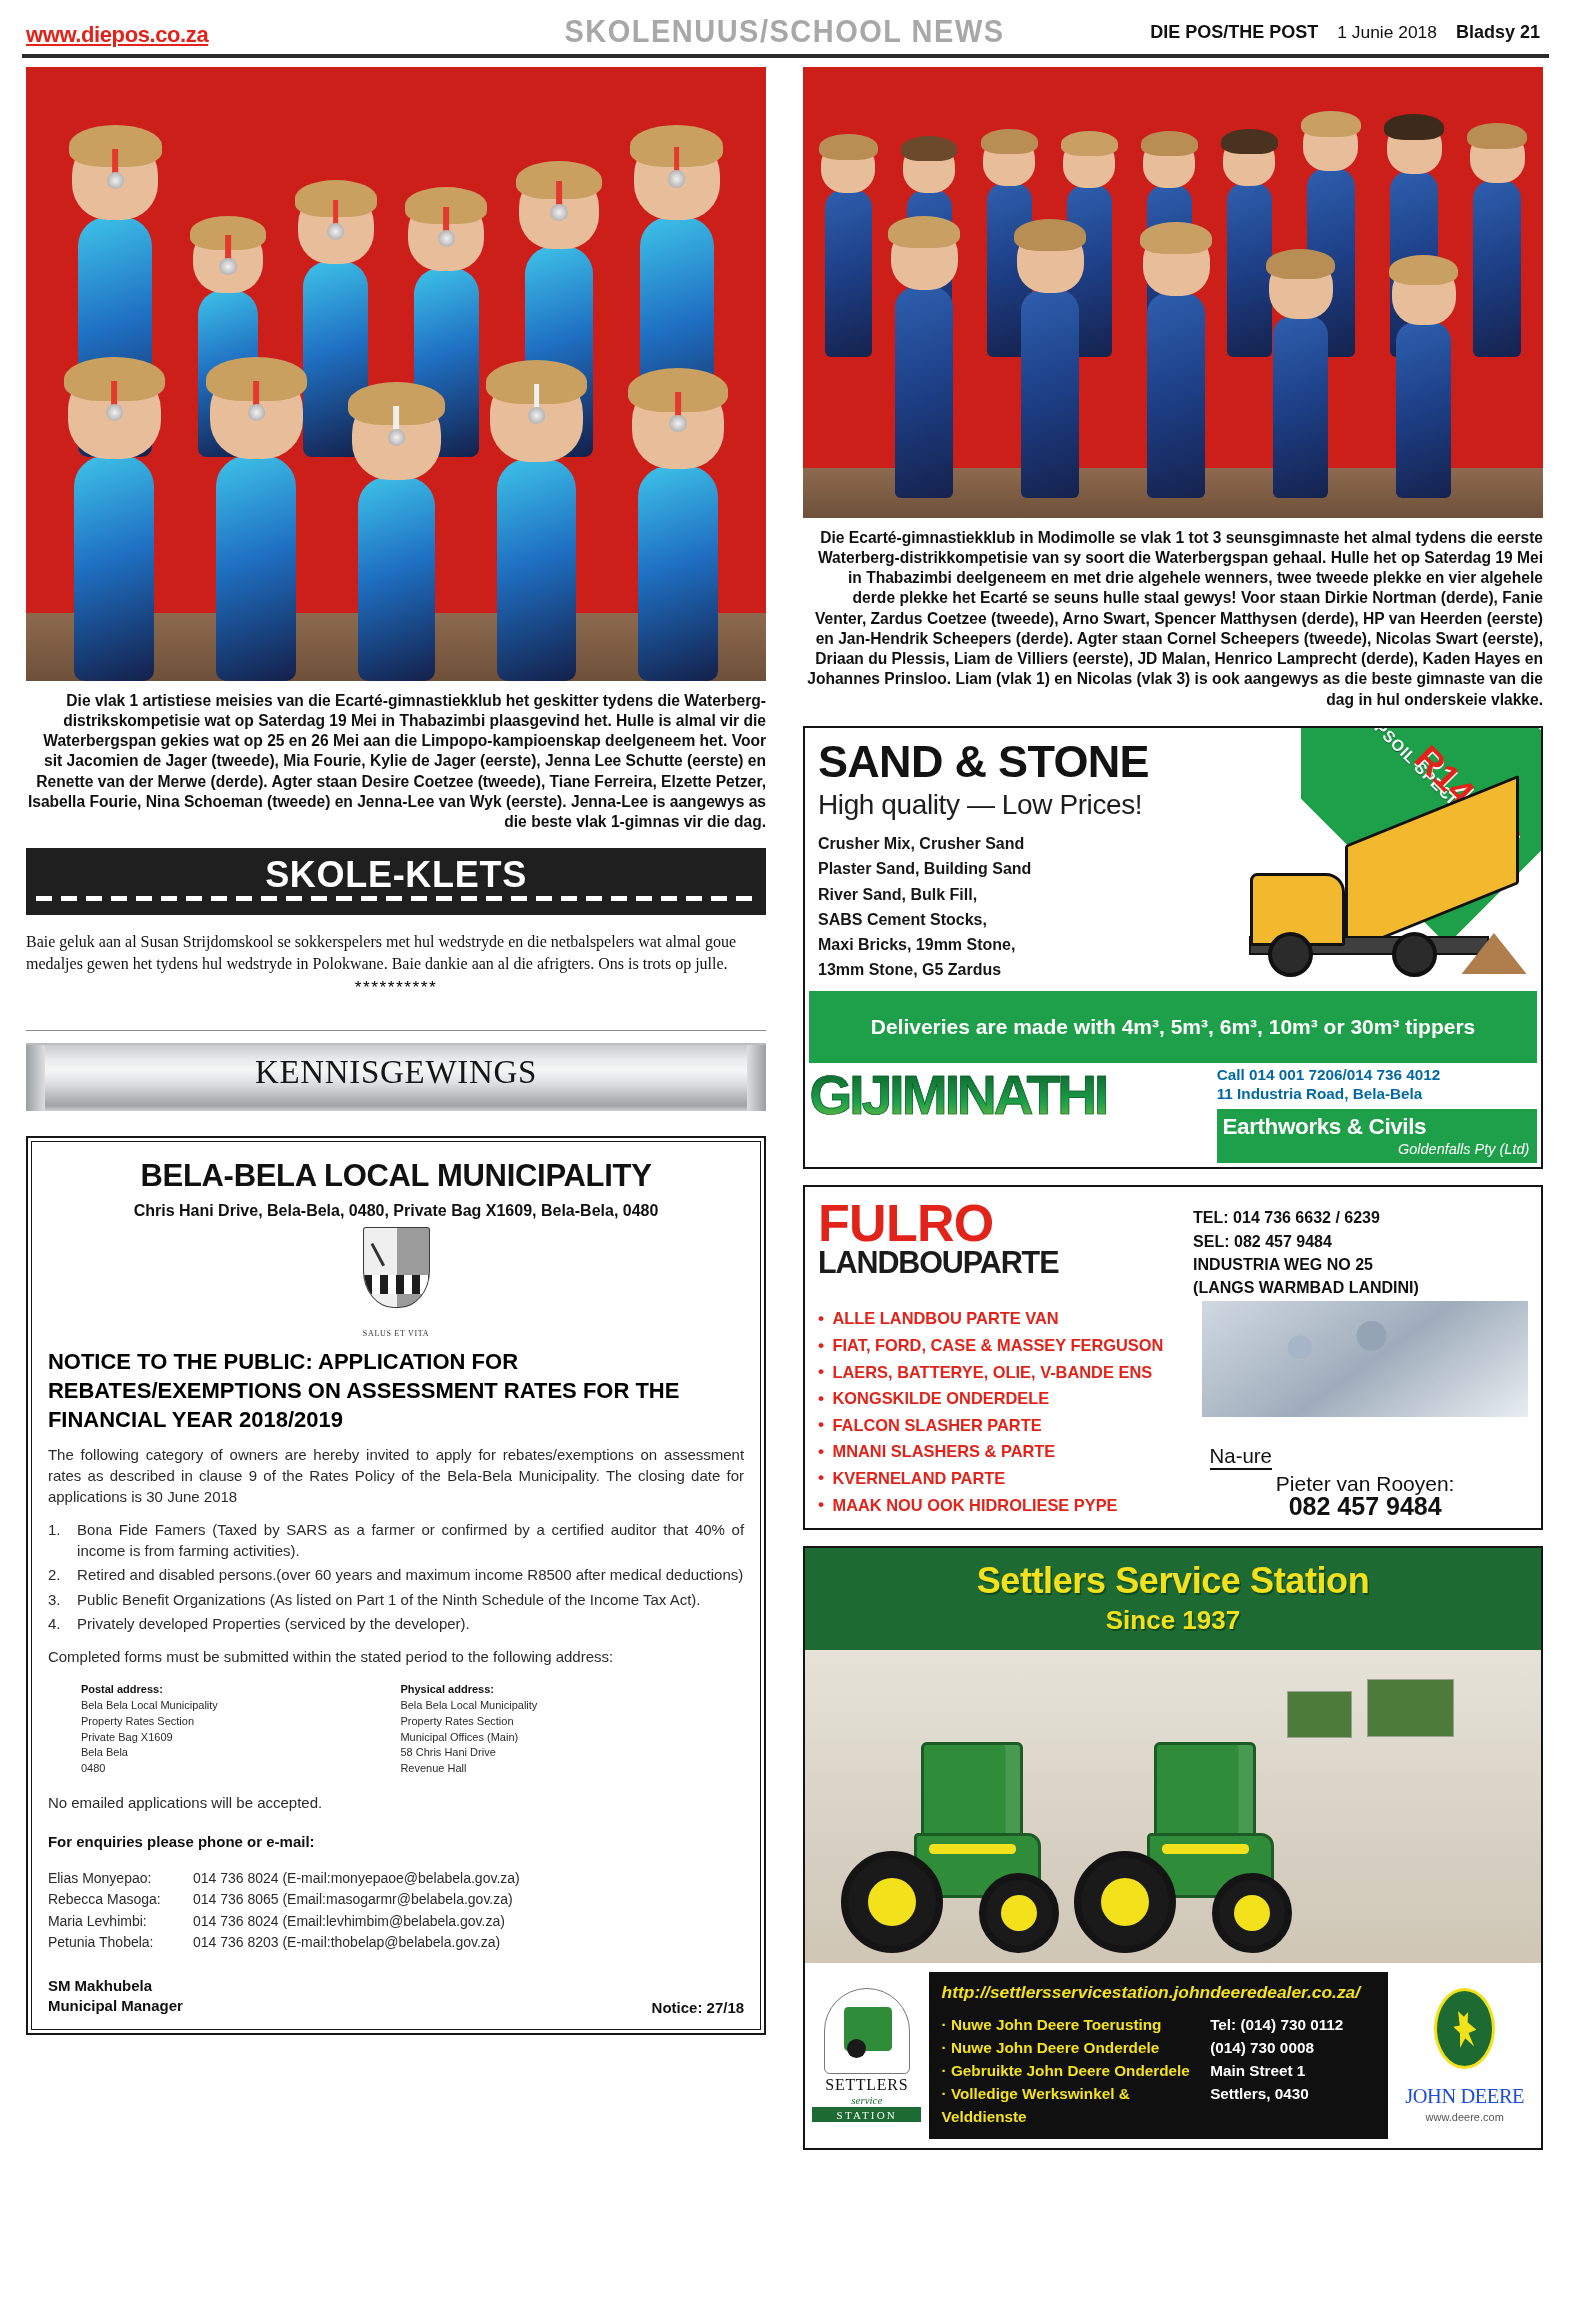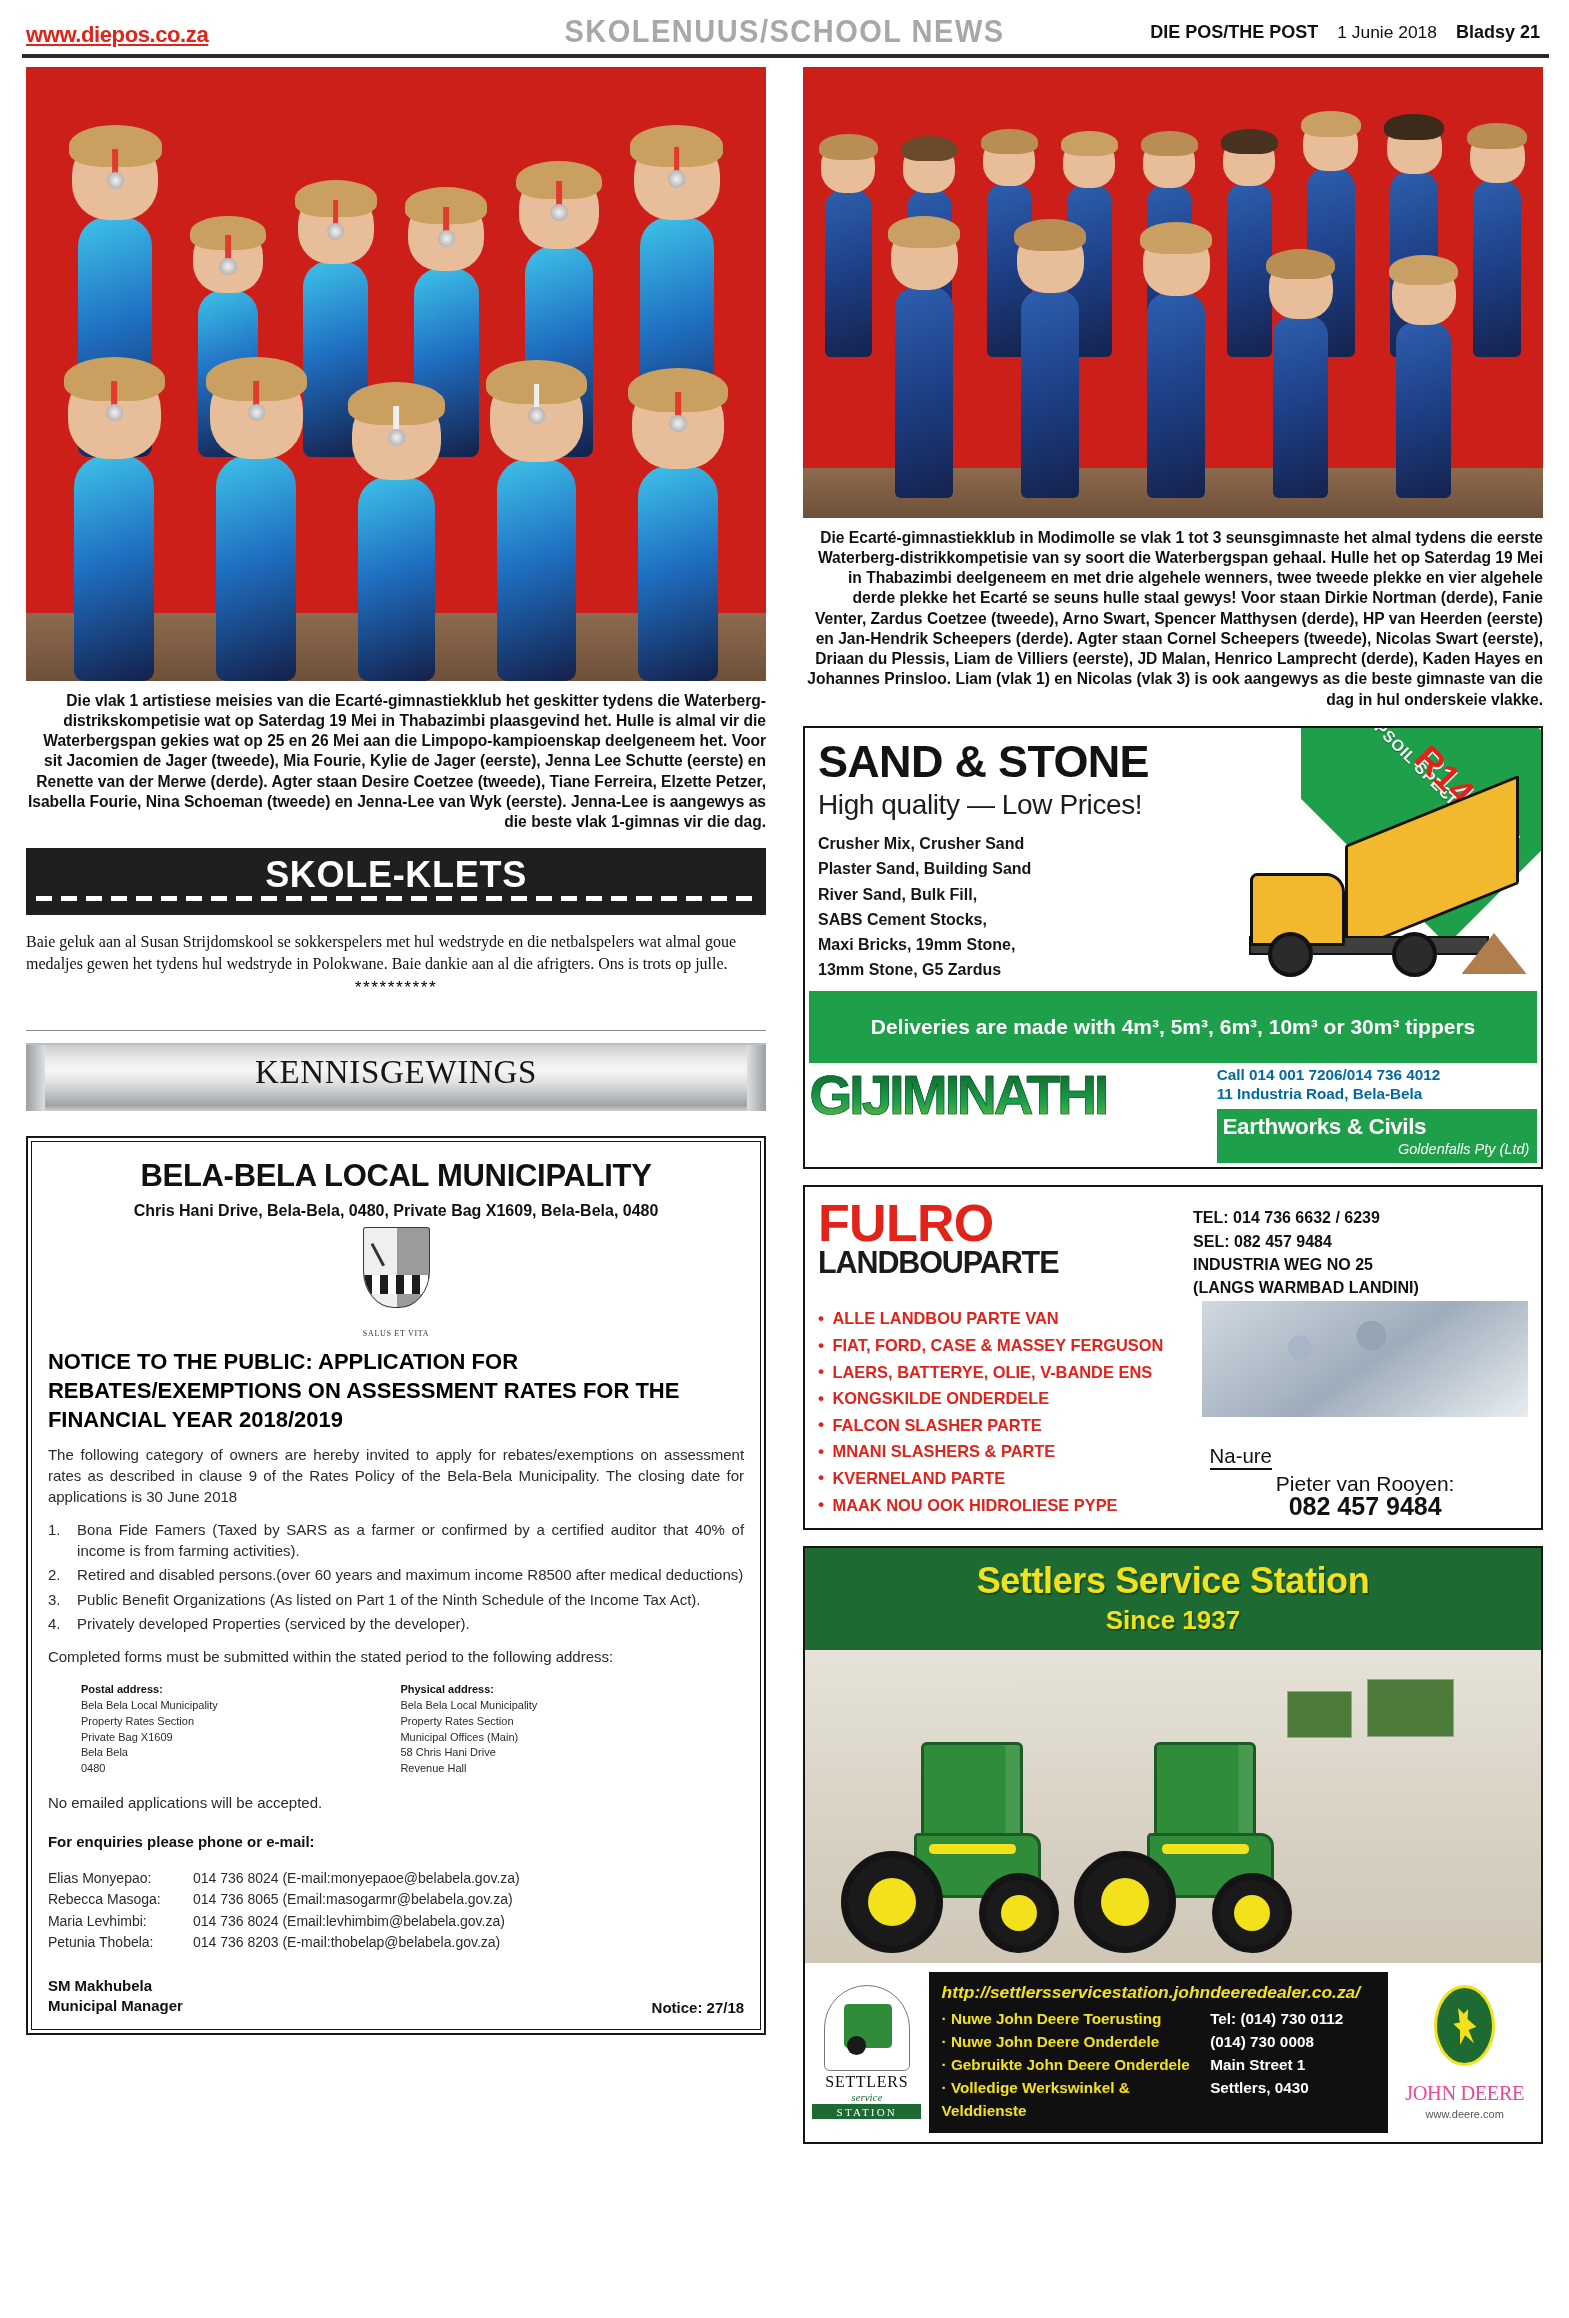--- a/index.html
+++ b/index.html
@@ -369,40 +369,40 @@
   }
   .set-logo .sv { font-family:"Liberation Serif", serif; font-style:italic;
                   font-size:11px; color:#1d6b33; }
   .set-logo .st { background:#1d6b33; color:#fff; font-size:11px;
                   letter-spacing:2.2px; padding:1.5px 0; margin-top:1.5px;
                   font-family:"Liberation Serif", serif; }
   .set-black {
     flex:1; background:#101010; padding:10.2px 13px; position:relative;
   }
   .set-url { color:#f3e11c; font-weight:bold; font-style:italic; font-size:17.4px;
-             margin-bottom:5px; }
+             margin-bottom:11px; }
   .set-cols { display:flex; }
   .set-bullets { flex:1.3; }
   .set-bullets div { color:#f3e11c; font-weight:bold; font-size:15.3px;
                      line-height:1.5; }
   .set-contact { flex:.8; color:#fff; font-weight:bold; font-size:15.3px;
                  line-height:1.5; }
   .jd-logo { width:138px; text-align:center; }
   .jd-logo .oval {
     width:61px; height:81px; margin:0 auto; border-radius:50%;
     background:#1d6b33; border:3.6px solid #f3e11c; position:relative;
   }
   .jd-logo .oval::after{
     content:""; position:absolute; left:50%; top:50%;
     transform:translate(-50%,-50%) rotate(-12deg);
     width:22px; height:38px; background:#f3e11c;
     clip-path:polygon(36% 0,56% 18%,80% 8%,68% 34%,100% 58%,62% 62%,74% 100%,42% 74%,10% 96%,24% 58%,0 38%,30% 38%);
   }
   .jd-logo .wm { font-family:"Liberation Serif", serif; font-size:20.4px;
-                 color:#ec4899; letter-spacing:-0.4px; margin-top:16px; }
+                 color:#1d4ed8; letter-spacing:-0.4px; margin-top:16px; }
   .jd-logo .url { font-size:11px; color:#555; margin-top:2.9px; }
 </style>
 </head>
 <body>
 
 <div class="masthead">
   <a class="mast-url" href="#">www.diepos.co.za</a>
   <div class="mast-center">SKOLENUUS/SCHOOL NEWS</div>
   <div class="mast-right">
     <span>DIE POS/THE POST</span>

